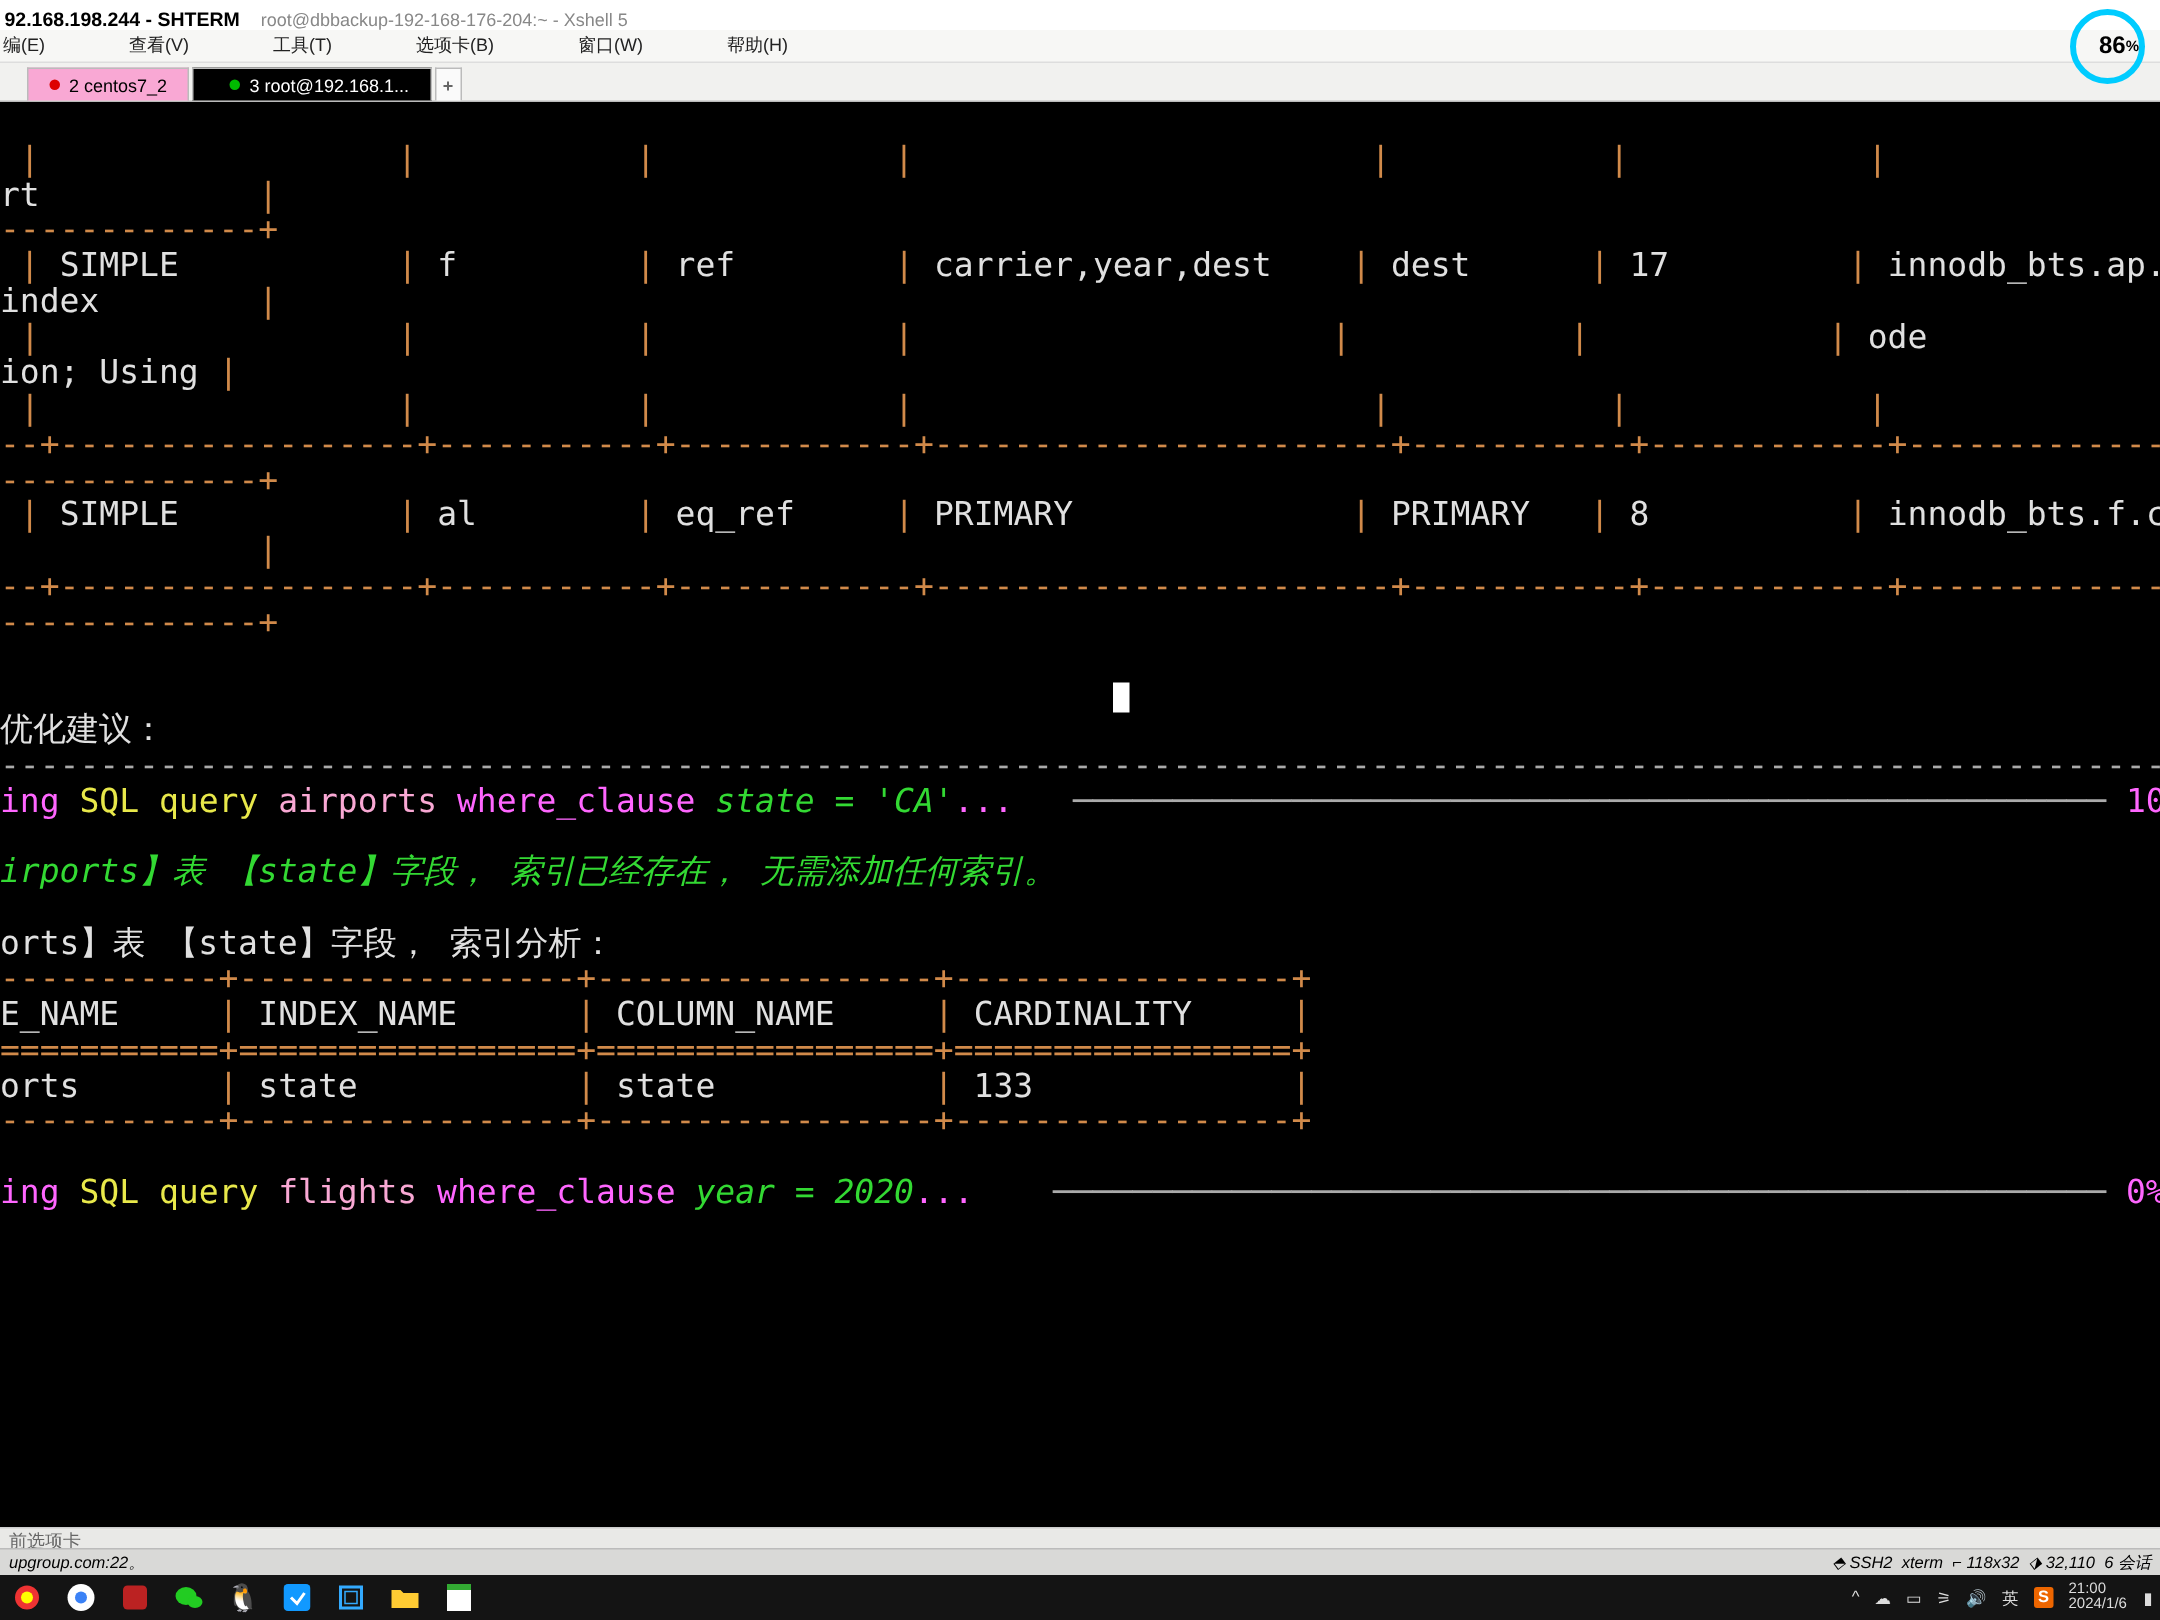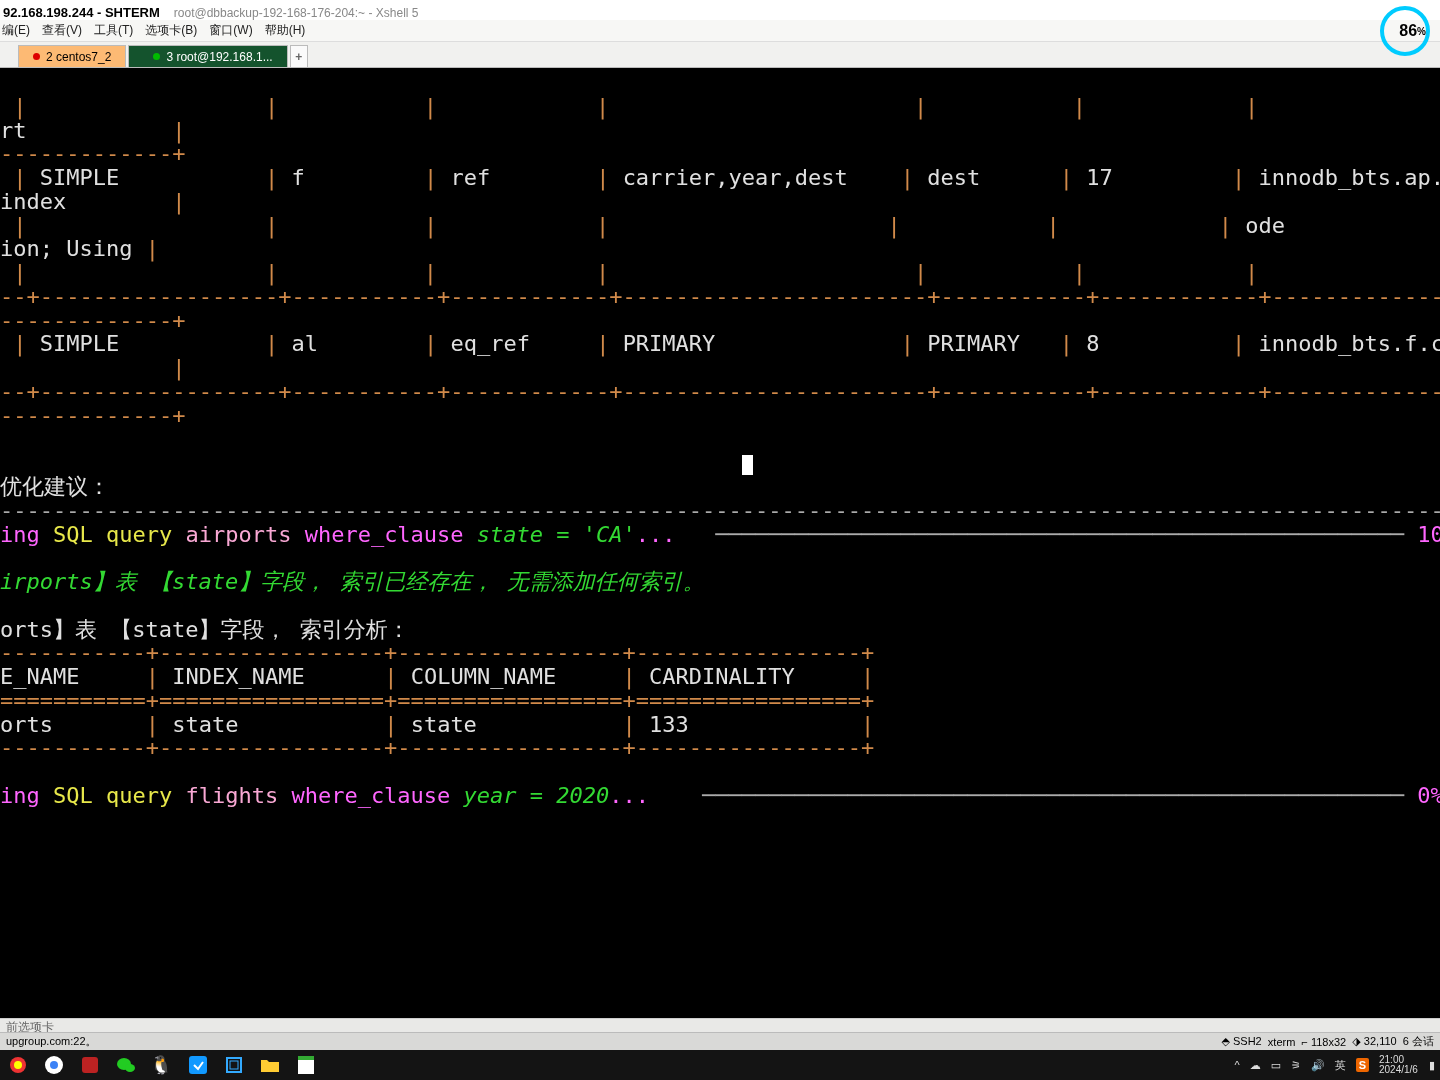--- a/index.html
+++ b/index.html
@@ -9,42 +9,42 @@
       font-size:12px; background:#f0f0f0; overflow:hidden;
       display:flex; flex-direction:column;
     }
     
     .titlebar{ height:20px; background:#fff; display:flex; align-items:flex-end; padding-left:3px; color:#222; }
     .titlebar .ip{ font-weight:600; font-size:13px; color:#000; }
     .titlebar .sub{ margin-left:14px; color:#888; font-size:12px; }
     .circ{ position:absolute; top:6px; right:10px; width:50px; height:50px; border:4px solid #0cf; border-radius:50%; display:flex; align-items:center; justify-content:flex-end; font-weight:700; font-size:16px;}
     .circ sub{font-size:10px;}
     
-    .menubar{ height:22px; background:#f7f7f5; display:flex; align-items:center; padding-left:2px; border-bottom:1px solid #ddd;}
+    .menubar{ height:22px; background:#f7f7f5; display:flex; align-items:center; padding-left:2px; border-bottom:1px solid #ddd;gap:44px;}
     .menubar span{ margin-right:12px; font-size:12px; color:#222;}
     
     .tabrow{ height:26px; background:#f1f1ef; display:flex; align-items:flex-end; border-bottom:1px solid #bbb;}
-    .tab{ height:22px; padding:2px 14px; margin-right:2px; font-size:12px; border:1px solid #bbb; border-bottom:none; display:flex; align-items:center; background:#fdba74; cursor:pointer;}
+    .tab{ height:22px; padding:2px 14px; margin-right:2px; font-size:12px; border:1px solid #bbb; border-bottom:none; display:flex; align-items:center; background:#f9a8d4; cursor:pointer;}
     .tab .dot{width:7px;height:7px;border-radius:50%;background:#d00;margin-right:6px;}
-    .tab.active{ background:#14532d; color:#fff;padding-left:24px;}
+    .tab.active{ background:#000000; color:#fff;padding-left:24px;}
     .tab.active .dot{background:#0b0;}
     .tab.add{width:18px;padding:0;justify-content:center;color:#666;background:#fafafa;font-weight:700;}
     
     .term{ flex:1; background:#000; color:#e0e0e0; font-family:"DejaVu Sans Mono","Courier New",monospace; font-size:22px; line-height:1.08; padding-top:3px; white-space:pre; overflow:hidden;}
     .pipe{color:#d18a4a;}
     .dash{color:#d18a4a;}
     .mag{color:#ff66ff;}
     .grn{color:#33d933;font-style:italic;}
     .ylw{color:#e8e84a;}
     .cyn{color:#f9a8d4;}
     .gry{color:#aaa;}
     .cursor{display:inline-block;width:11px;height:20px;background:#fff;vertical-align:text-bottom;}
     
     .hint{ height:14px; background:#e9e9e7; border-top:1px solid #ccc; padding-left:6px; font-size:12px; color:#666;}
-    .path{ height:18px; background:#d9d9d7; border-top:1px solid #bbb; padding:0 6px; font-size:11px; display:flex; align-items:center;}
+    .path{ height:18px; background:#d9d9d7; border-top:1px solid #bbb; padding:0 6px; font-size:11px; display:flex; align-items:center;font-style:italic;}
     .path .spacer{flex:1;}
     .status{ font-size:11px;}
     
     .taskbar{ height:30px; background:#141414; display:flex; align-items:center;}
     .tbtn{ width:36px; height:30px; display:flex; align-items:center; justify-content:center;}
     .tbtn svg,.tbtn span{display:block;}
     .tray{ margin-left:auto; display:flex; align-items:center; color:#ddd; font-size:11px;}
     .tray > *{margin:0 5px;}
     .clk{ font-size:10px; line-height:1.05; margin-right:6px;}
   </style>

